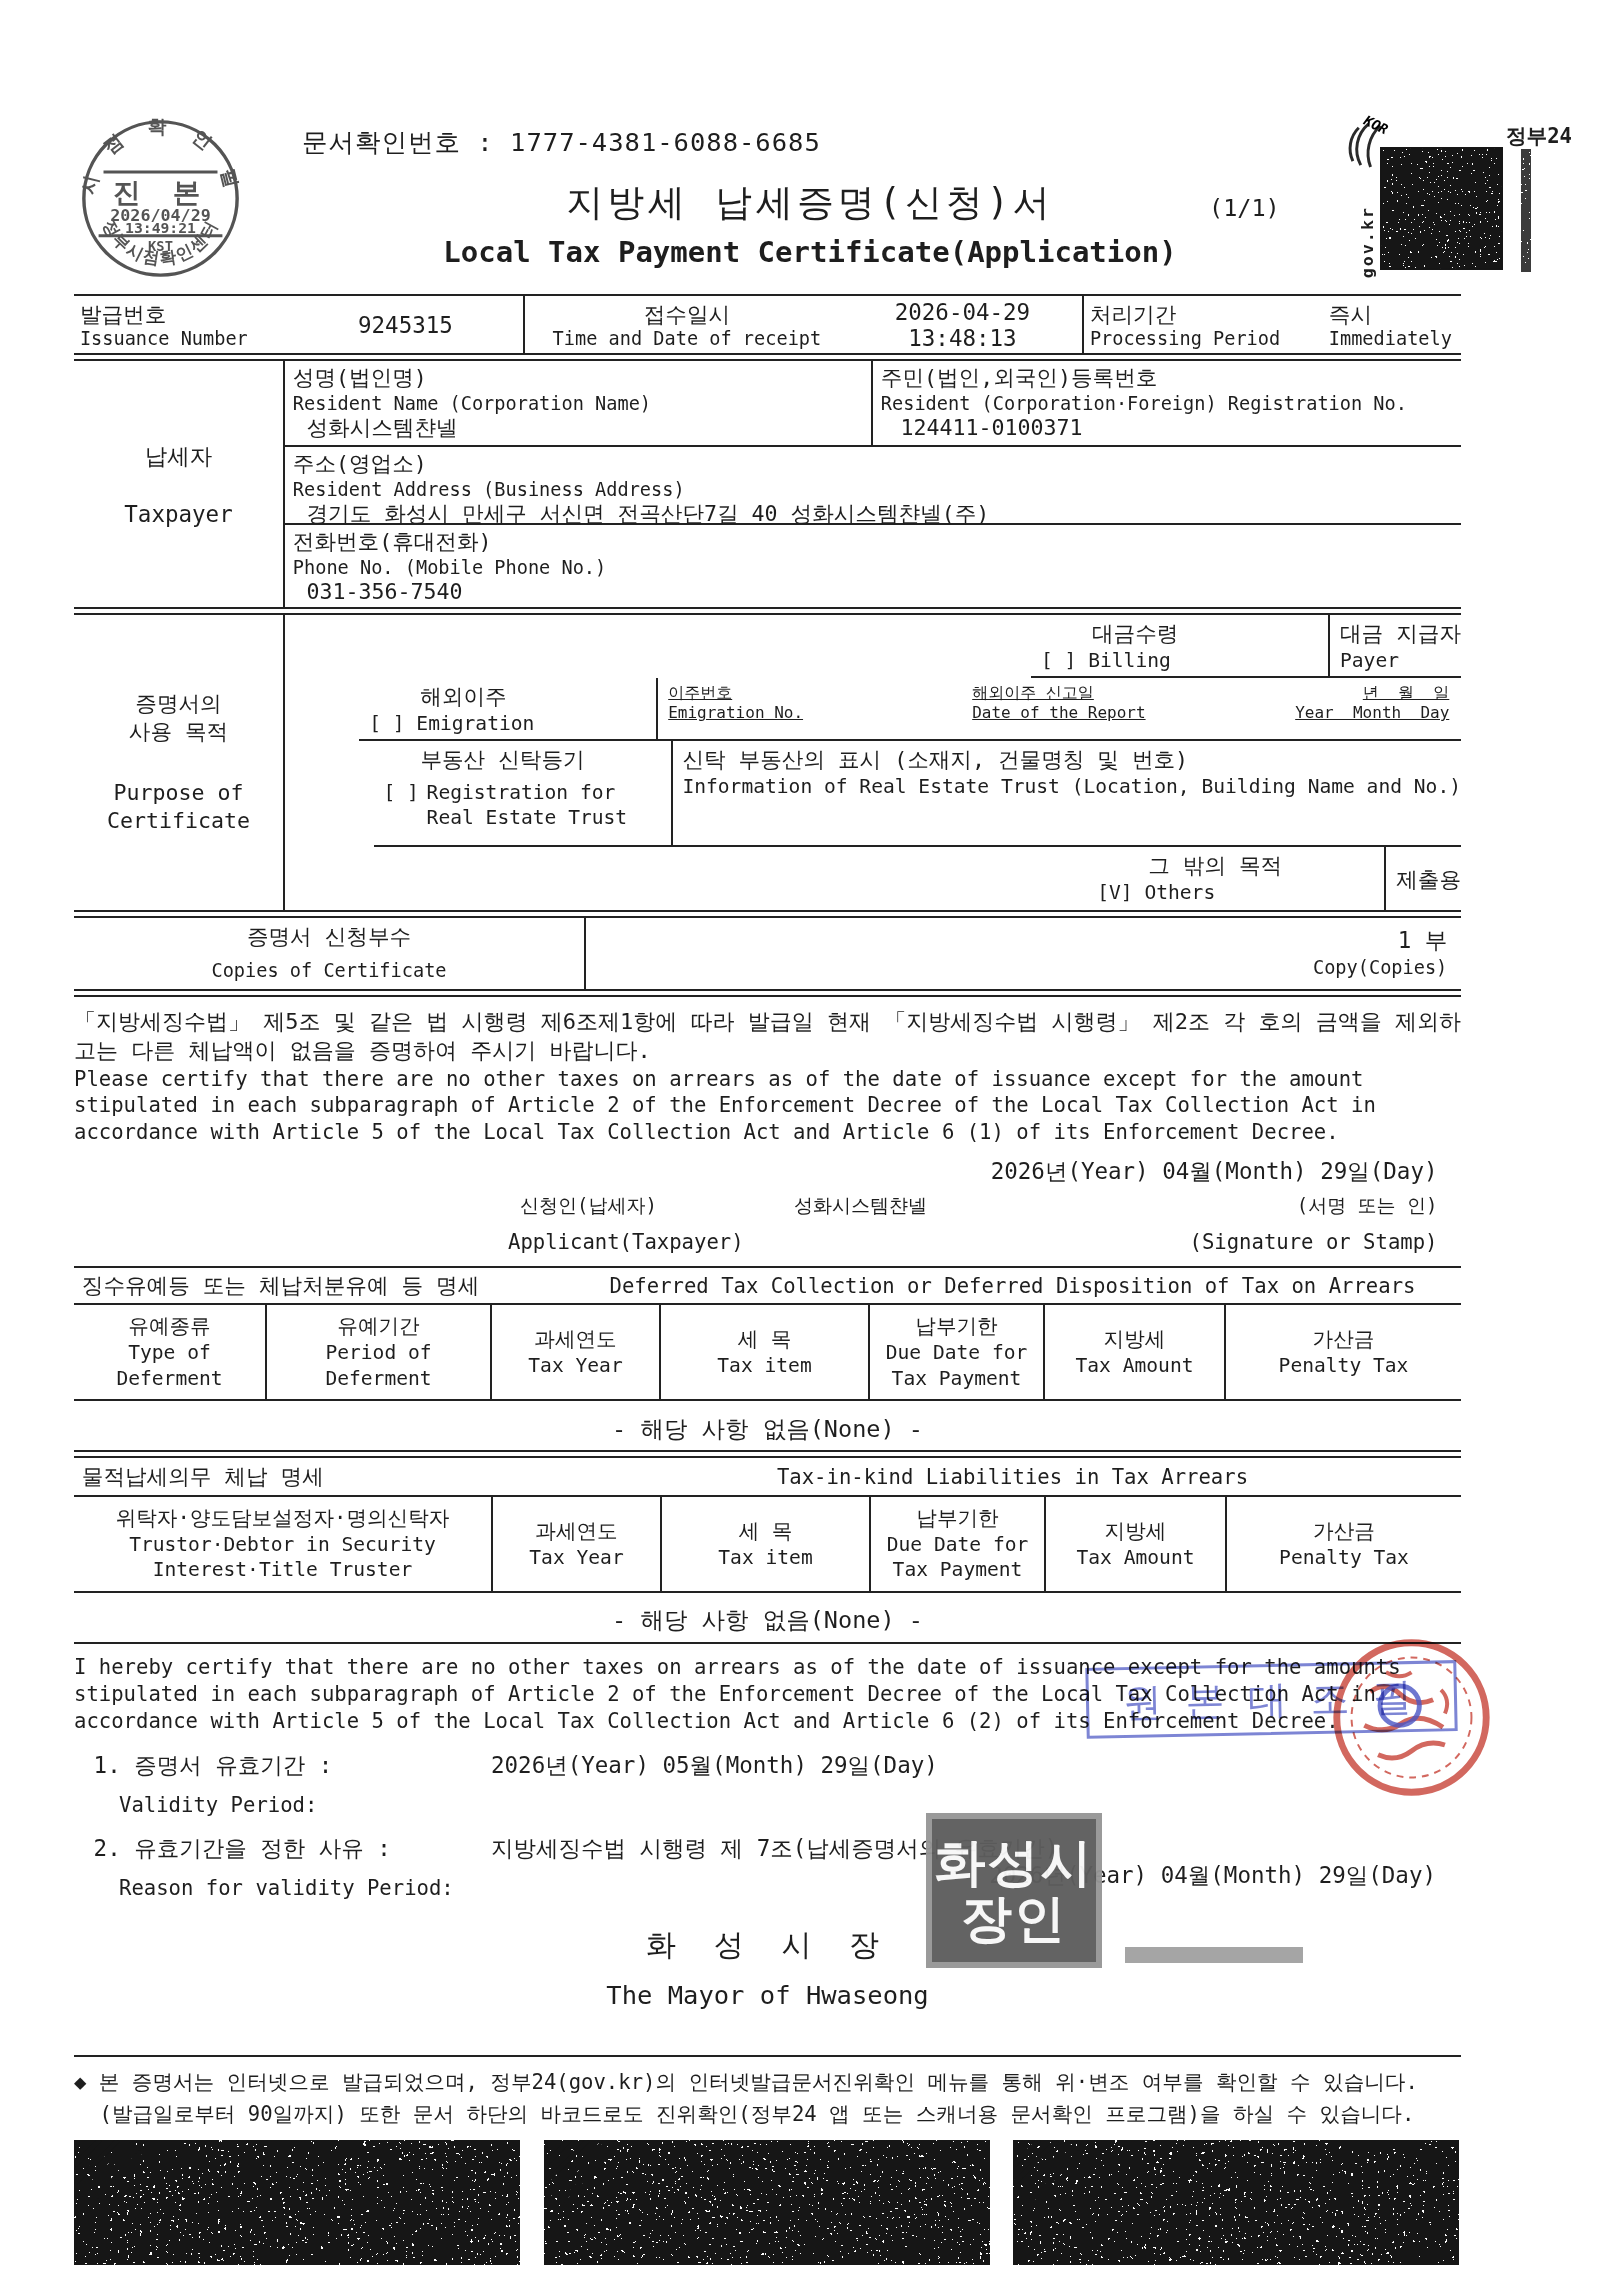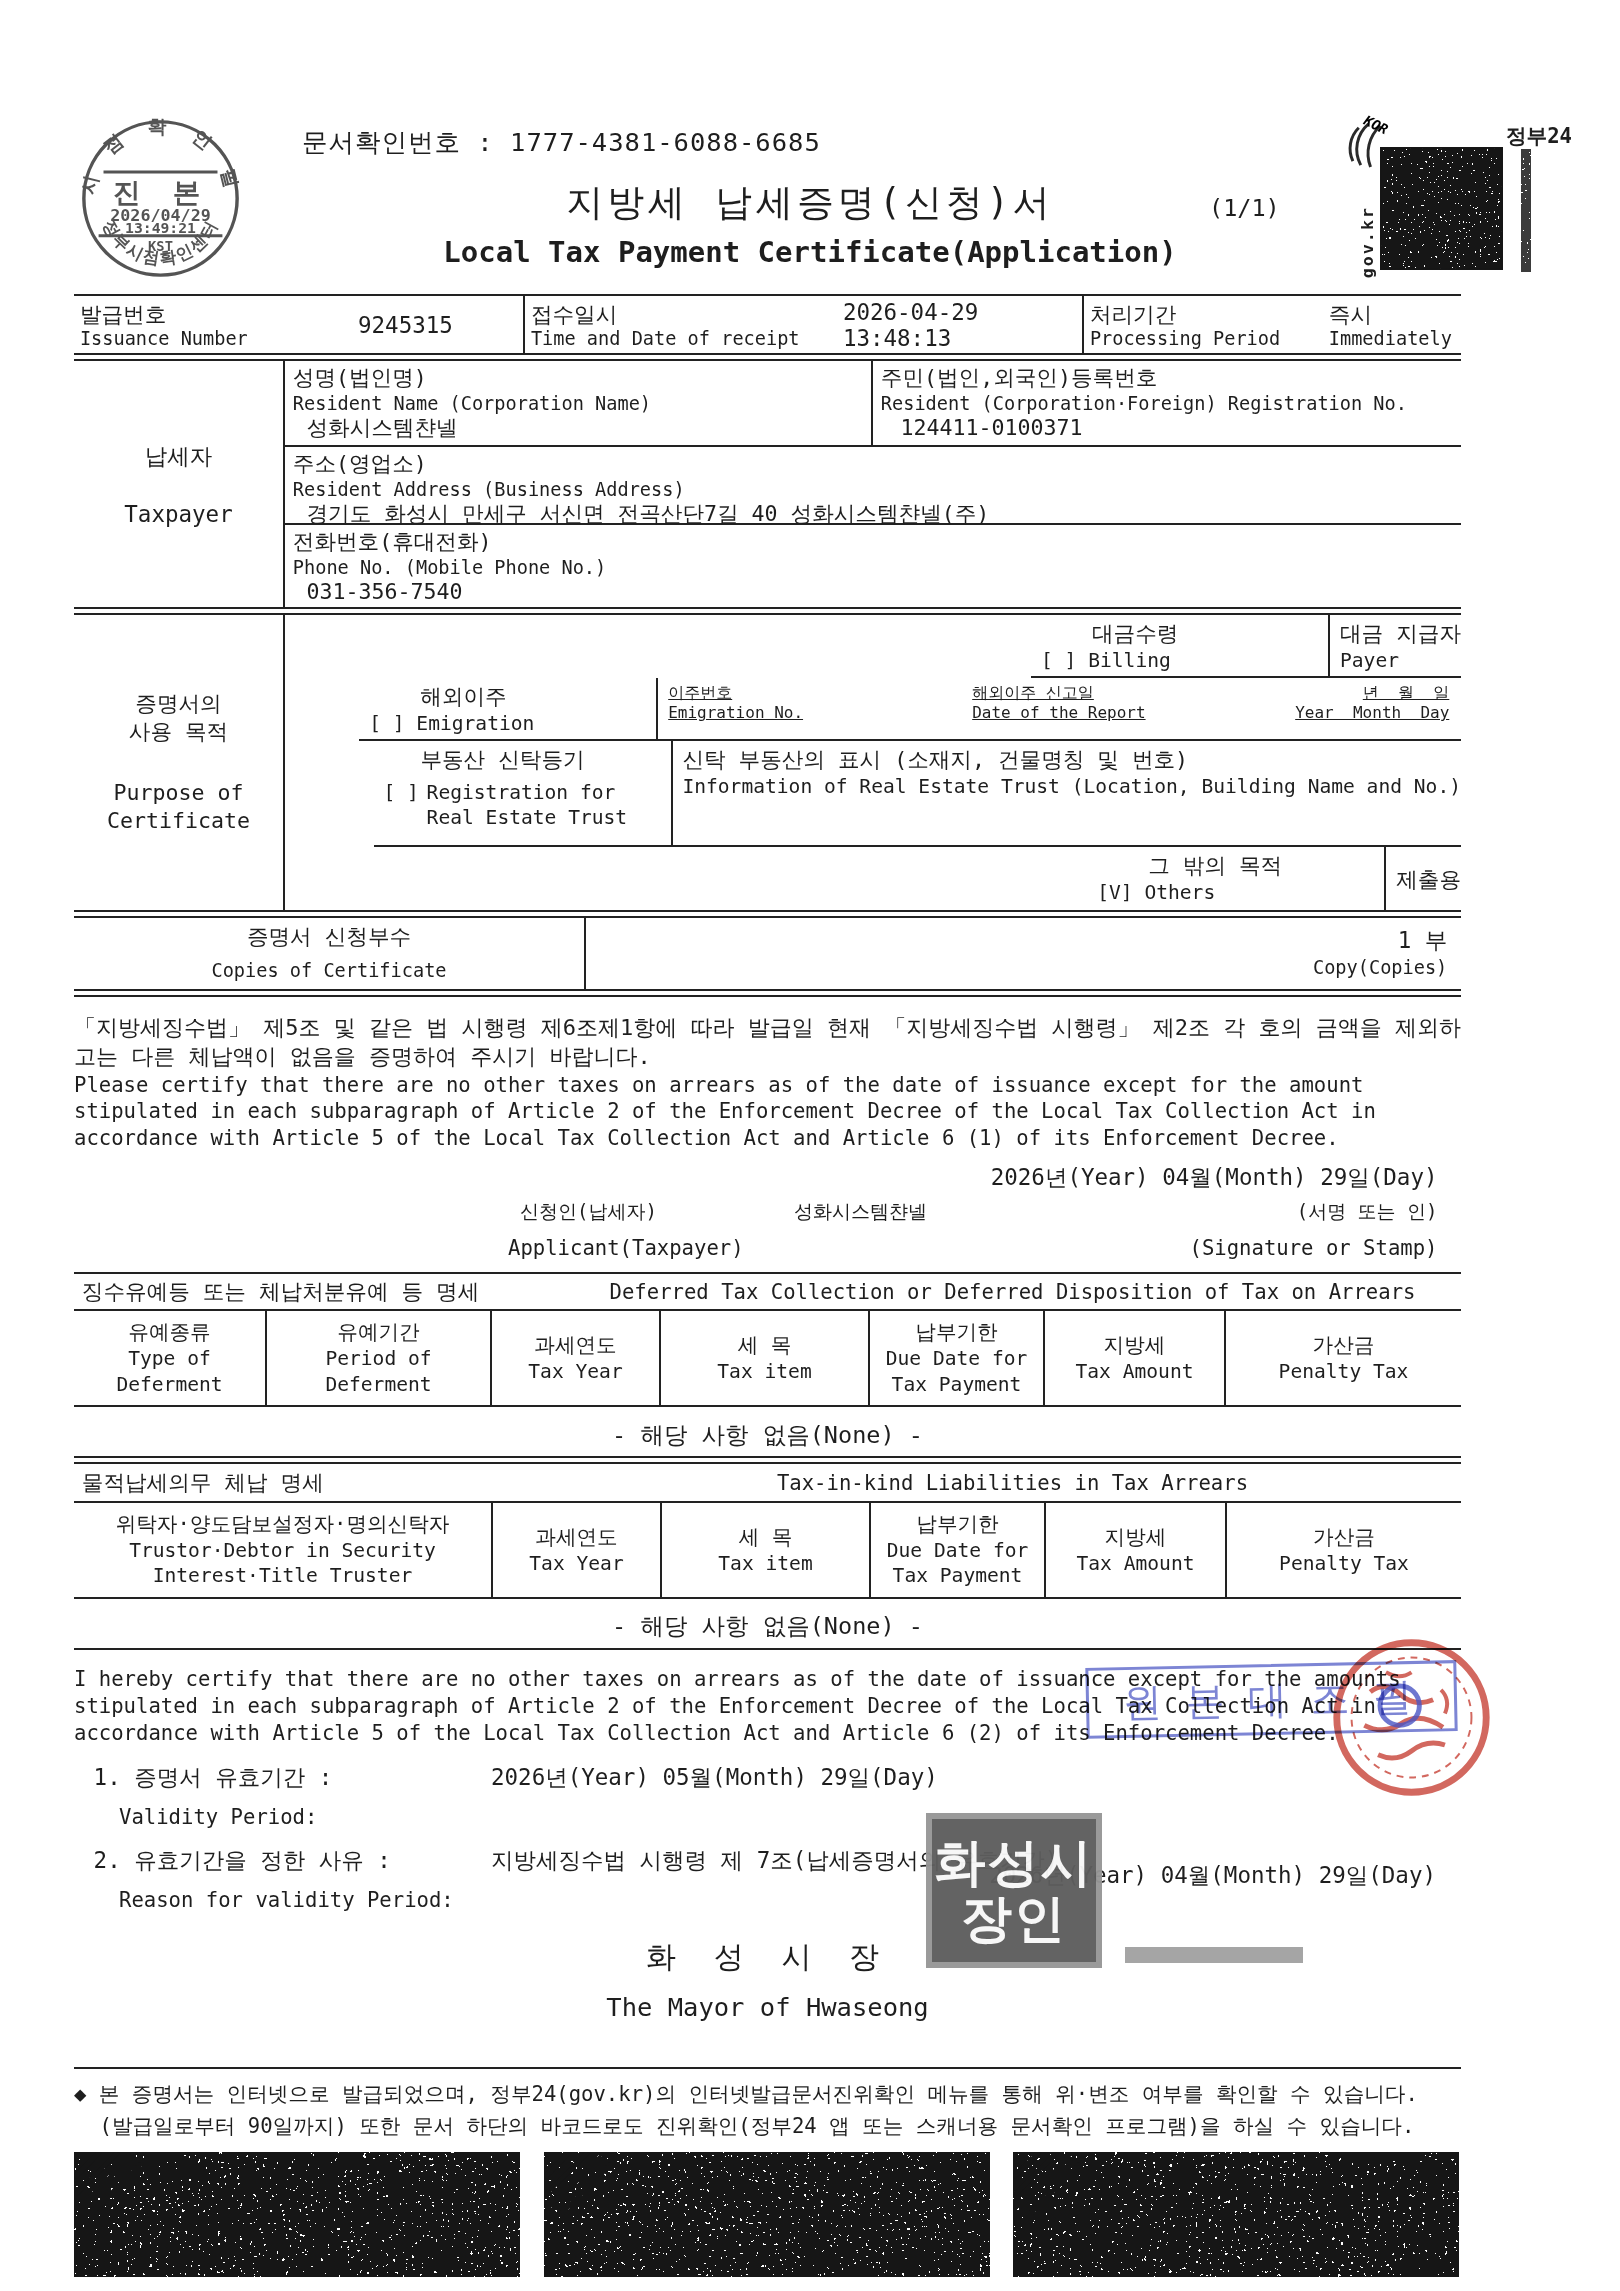--- a/index.html
+++ b/index.html
@@ -25,21 +25,21 @@
   
   .row{display:flex;box-sizing:border-box;}
   .issue-row{height:59px;border-top:2.9px solid #222;}
   .cell{box-sizing:border-box;}
   .vline{border-right:2px solid #222;}
   .lblstack{padding:5.9px 0 0 5.9px;line-height:1.22;}
   .lbl-ko{font-size:21.6px;}
   .lbl-en{font-size:18.6px;}
   .val{font-size:22.5px;}
   .c-issue1{width:451px;display:flex;}
-  .c-issue2{width:559px;display:flex;}
+  .c-issue2{width:559px;display:flex;text-align:center;}
   .c-issue3{flex:1;display:flex;}
   .vcenter{display:flex;align-items:center;justify-content:center;flex:1;}
   .tax-left{width:211px;display:flex;flex-direction:column;align-items:center;justify-content:center;gap:29px;font-size:22.5px;}
   .tax-right{flex:1;display:flex;flex-direction:column;}
   .tax-sub{display:flex;border-bottom:2px solid #222;}
   .tax-sub:last-child{border-bottom:none;}
   .tax-cell{padding:3.9px 0 2px 7.8px;line-height:1.25;box-sizing:border-box;}
   .tax-val{font-size:21.6px;padding-left:13.7px;}
   .h86{height:84px;}.h78{height:76px;}.h84{height:82px;}
   .purpose-left{width:211px;display:flex;flex-direction:column;align-items:center;justify-content:center;gap:33px;}
@@ -53,21 +53,21 @@
   .p-det{flex:1;padding:4.9px 0 2px 9.8px;line-height:1.3;box-sizing:border-box;}
   .p-det .d1{font-size:21.6px;}
   .p-det .d2{font-size:19.6px;}
   .emi-flex{display:flex;flex:1;padding:4.9px 7.8px 2px 9.8px;line-height:1.3;}
   .emi-g{line-height:1.3;text-decoration:underline;}
   .chkline{display:flex;gap:7.8px;font-size:19.6px;}
   .copies-row{height:71px;}
   .copies-left{width:510px;display:flex;flex-direction:column;align-items:center;justify-content:center;line-height:1.3;gap:8px;}
   .copies-right{flex:1;display:flex;flex-direction:column;align-items:flex-end;justify-content:center;padding-right:13.7px;line-height:1.3;}
   
-  .para{margin-top:16px;}
+  .para{margin-top:10px;}
   .para .pko{font-size:22px;line-height:1.34;}
   .para .pen{font-size:20.6px;line-height:1.3;}
   .app-date{margin-top:9.8px;text-align:right;padding-right:23.5px;font-size:22.5px;}
   .appl-r1{position:relative;height:37px;margin-top:6px;font-size:19px;}
   .appl-r2{position:relative;height:31px;font-size:20.6px;}
   .ab{position:absolute;}
   
   .tbl{margin-top:5.9px;}
   .tbl-title{display:flex;align-items:center;height:39px;border-top:2.9px solid #222;border-bottom:2px solid #222;box-sizing:border-box;}
   .tbl-title.no-top{border-top:none;}

